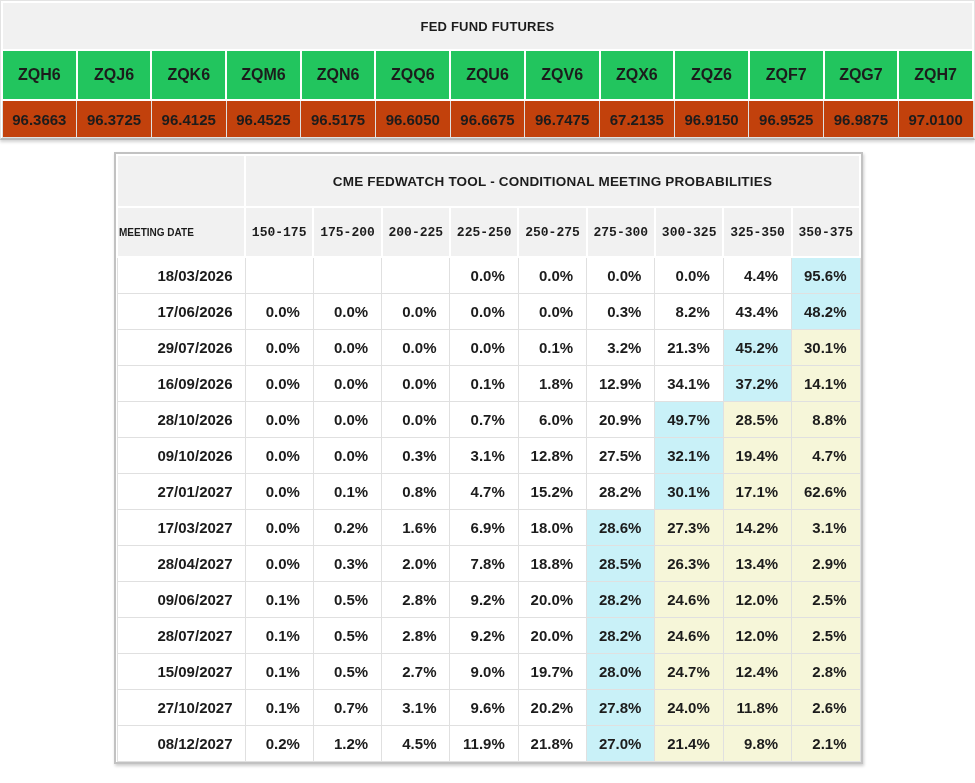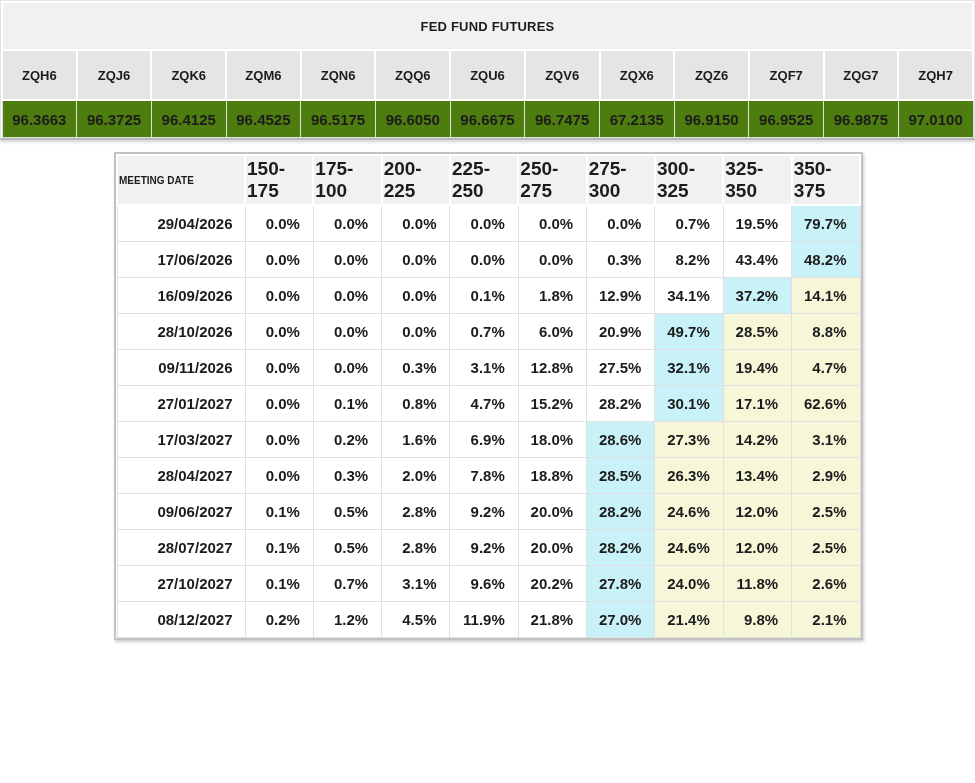--- a/index.html
+++ b/index.html
@@ -30,28 +30,28 @@
   .futures-table th.futures-title {
     height: 44px;
     background: #f1f1f1;
     font-size: 13px;
     text-align: center;
     border: 2px solid #ffffff;
     letter-spacing: 0.2px;
   }
   .futures-table th.sym {
     height: 46px;
-    background: #e5e5e5;
-    font-size: 13px;
+    background: #22c55e;
+    font-size: 16px;
     text-align: center;
     border: 2px solid #ffffff;
   }
   .futures-table td.price {
     height: 34px;
-    background: #4d7c0f;
+    background: #c2410c;
     font-size: 15px;
     text-align: center;
     border: 1px solid #e0e0e0;
   }
 
   
   .fedwatch-wrap {
     position: absolute;
     left: 114px;
     top: 152px;
@@ -73,22 +73,23 @@
     letter-spacing: 0.2px;
   }
   .fedwatch-table th.corner { height: 48px; }
   .fedwatch-table th.datehdr {
     height: 46px;
     text-align: left;
     font-size: 10px;
   }
   .fedwatch-table th.ratehdr {
     height: 46px;
-    text-align: left;
-    font-size: 19px;
+    text-align: center;
+    font-size: 13px;
+    font-family: Liberation Mono, monospace;
   }
   .fedwatch-table td {
     height: 33px;
     background: #ffffff;
     border: 1px solid #e0e0e0;
     font-size: 15px;
     text-align: right;
   }
   .fedwatch-table td.datecell { padding-right: 12px; }
   .fedwatch-table td.pct { padding-right: 13px; }
@@ -150,57 +151,73 @@
           <col>
           <col>
           <col>
           <col>
           <col>
           <col>
           <col>
           <col>
       </colgroup>
       <thead>
+        <tr>
+          <th class="corner"></th>
+          <th class="fw-title" colspan="9">CME FEDWATCH TOOL - CONDITIONAL MEETING PROBABILITIES</th>
+        </tr>
         <tr id="fedwatch-headers">
           <th class="datehdr">MEETING DATE</th>
         <th class="ratehdr">150-175</th>
-            <th class="ratehdr">175-100</th>
+            <th class="ratehdr">175-200</th>
             <th class="ratehdr">200-225</th>
             <th class="ratehdr">225-250</th>
             <th class="ratehdr">250-275</th>
             <th class="ratehdr">275-300</th>
             <th class="ratehdr">300-325</th>
             <th class="ratehdr">325-350</th>
             <th class="ratehdr">350-375</th>
           </tr>
       </thead>
       <tbody id="fedwatch-body">
           <tr>
-            <td class="datecell">29/04/2026</td>
-            <td class="pct">0.0%</td>
-            <td class="pct">0.0%</td>
-            <td class="pct">0.0%</td>
-            <td class="pct">0.0%</td>
-            <td class="pct">0.0%</td>
-            <td class="pct">0.0%</td>
-            <td class="pct">0.7%</td>
-            <td class="pct">19.5%</td>
-            <td class="pct hl-cyan">79.7%</td>
+            <td class="datecell">18/03/2026</td>
+            <td class="pct"></td>
+            <td class="pct"></td>
+            <td class="pct"></td>
+            <td class="pct">0.0%</td>
+            <td class="pct">0.0%</td>
+            <td class="pct">0.0%</td>
+            <td class="pct">0.0%</td>
+            <td class="pct">4.4%</td>
+            <td class="pct hl-cyan">95.6%</td>
           </tr>
           <tr>
             <td class="datecell">17/06/2026</td>
             <td class="pct">0.0%</td>
             <td class="pct">0.0%</td>
             <td class="pct">0.0%</td>
             <td class="pct">0.0%</td>
             <td class="pct">0.0%</td>
             <td class="pct">0.3%</td>
             <td class="pct">8.2%</td>
             <td class="pct">43.4%</td>
             <td class="pct hl-cyan">48.2%</td>
+          </tr>
+          <tr>
+            <td class="datecell">29/07/2026</td>
+            <td class="pct">0.0%</td>
+            <td class="pct">0.0%</td>
+            <td class="pct">0.0%</td>
+            <td class="pct">0.0%</td>
+            <td class="pct">0.1%</td>
+            <td class="pct">3.2%</td>
+            <td class="pct">21.3%</td>
+            <td class="pct hl-cyan">45.2%</td>
+            <td class="pct hl-yellow">30.1%</td>
           </tr>
           <tr>
             <td class="datecell">16/09/2026</td>
             <td class="pct">0.0%</td>
             <td class="pct">0.0%</td>
             <td class="pct">0.0%</td>
             <td class="pct">0.1%</td>
             <td class="pct">1.8%</td>
             <td class="pct">12.9%</td>
             <td class="pct">34.1%</td>
@@ -213,21 +230,21 @@
             <td class="pct">0.0%</td>
             <td class="pct">0.0%</td>
             <td class="pct">0.7%</td>
             <td class="pct">6.0%</td>
             <td class="pct">20.9%</td>
             <td class="pct hl-cyan">49.7%</td>
             <td class="pct hl-yellow">28.5%</td>
             <td class="pct hl-yellow">8.8%</td>
           </tr>
           <tr>
-            <td class="datecell">09/11/2026</td>
+            <td class="datecell">09/10/2026</td>
             <td class="pct">0.0%</td>
             <td class="pct">0.0%</td>
             <td class="pct">0.3%</td>
             <td class="pct">3.1%</td>
             <td class="pct">12.8%</td>
             <td class="pct">27.5%</td>
             <td class="pct hl-cyan">32.1%</td>
             <td class="pct hl-yellow">19.4%</td>
             <td class="pct hl-yellow">4.7%</td>
           </tr>
@@ -283,20 +300,32 @@
             <td class="datecell">28/07/2027</td>
             <td class="pct">0.1%</td>
             <td class="pct">0.5%</td>
             <td class="pct">2.8%</td>
             <td class="pct">9.2%</td>
             <td class="pct">20.0%</td>
             <td class="pct hl-cyan">28.2%</td>
             <td class="pct hl-yellow">24.6%</td>
             <td class="pct hl-yellow">12.0%</td>
             <td class="pct hl-yellow">2.5%</td>
+          </tr>
+          <tr>
+            <td class="datecell">15/09/2027</td>
+            <td class="pct">0.1%</td>
+            <td class="pct">0.5%</td>
+            <td class="pct">2.7%</td>
+            <td class="pct">9.0%</td>
+            <td class="pct">19.7%</td>
+            <td class="pct hl-cyan">28.0%</td>
+            <td class="pct hl-yellow">24.7%</td>
+            <td class="pct hl-yellow">12.4%</td>
+            <td class="pct hl-yellow">2.8%</td>
           </tr>
           <tr>
             <td class="datecell">27/10/2027</td>
             <td class="pct">0.1%</td>
             <td class="pct">0.7%</td>
             <td class="pct">3.1%</td>
             <td class="pct">9.6%</td>
             <td class="pct">20.2%</td>
             <td class="pct hl-cyan">27.8%</td>
             <td class="pct hl-yellow">24.0%</td>

